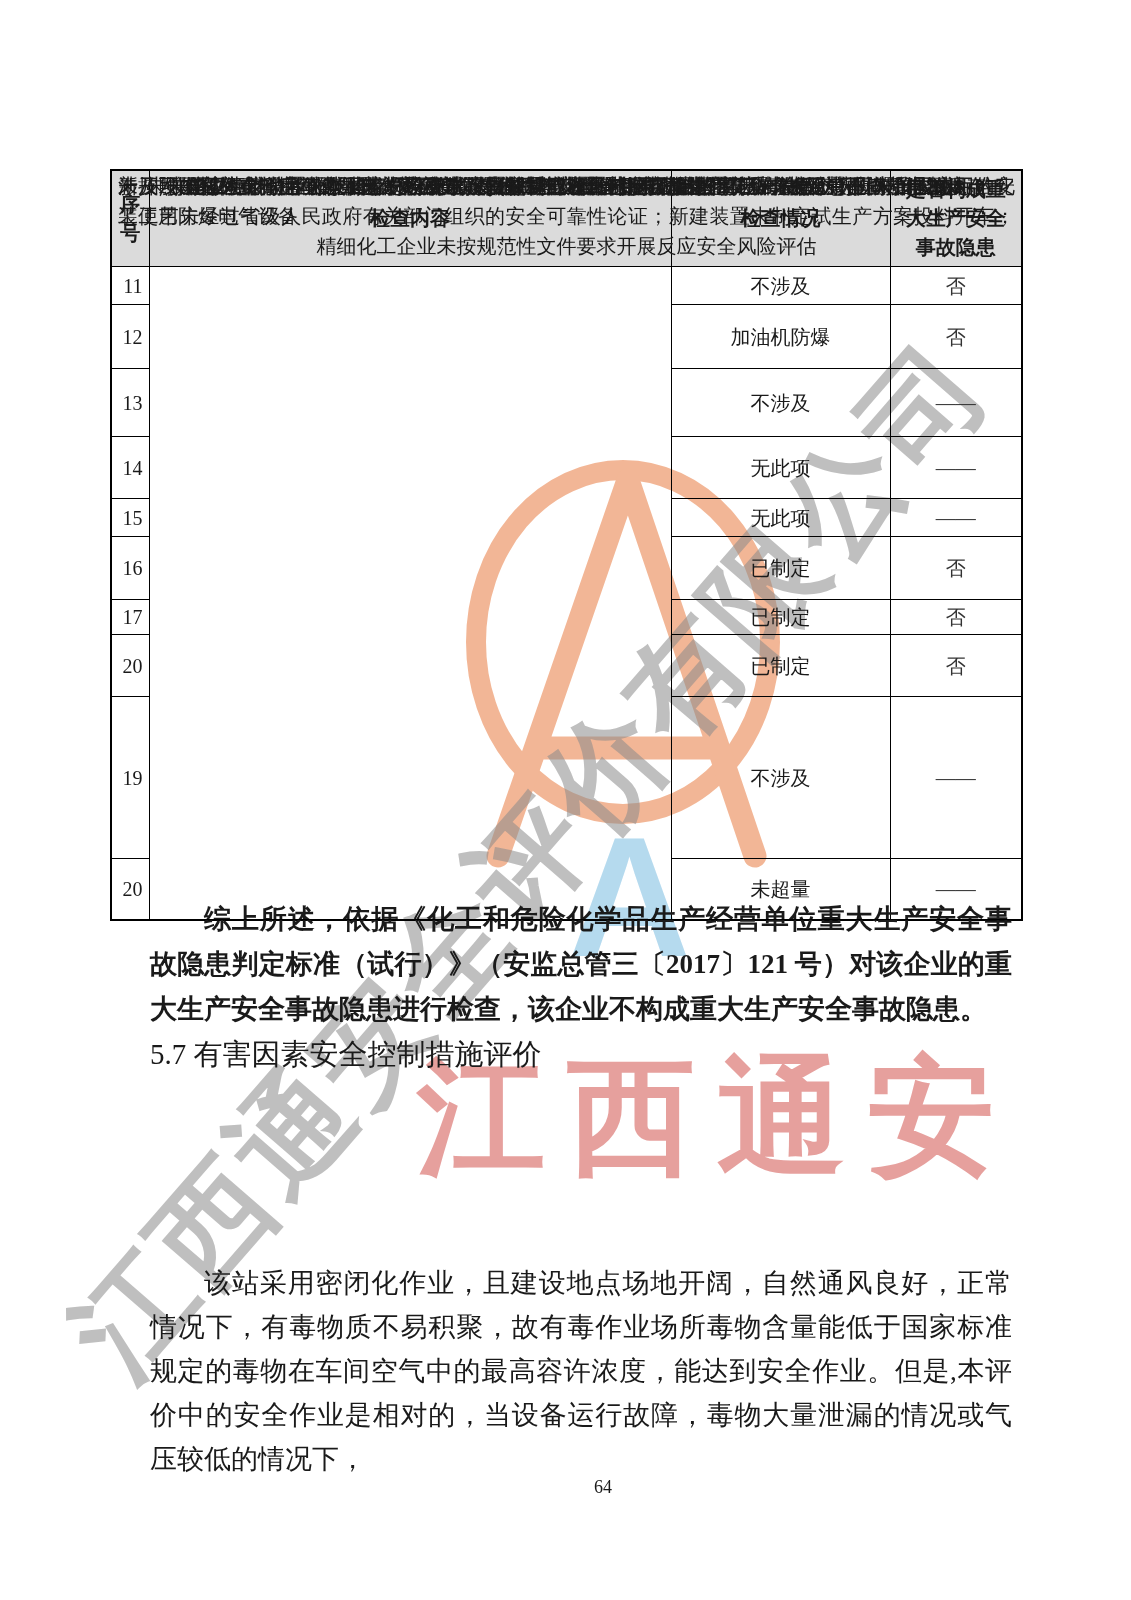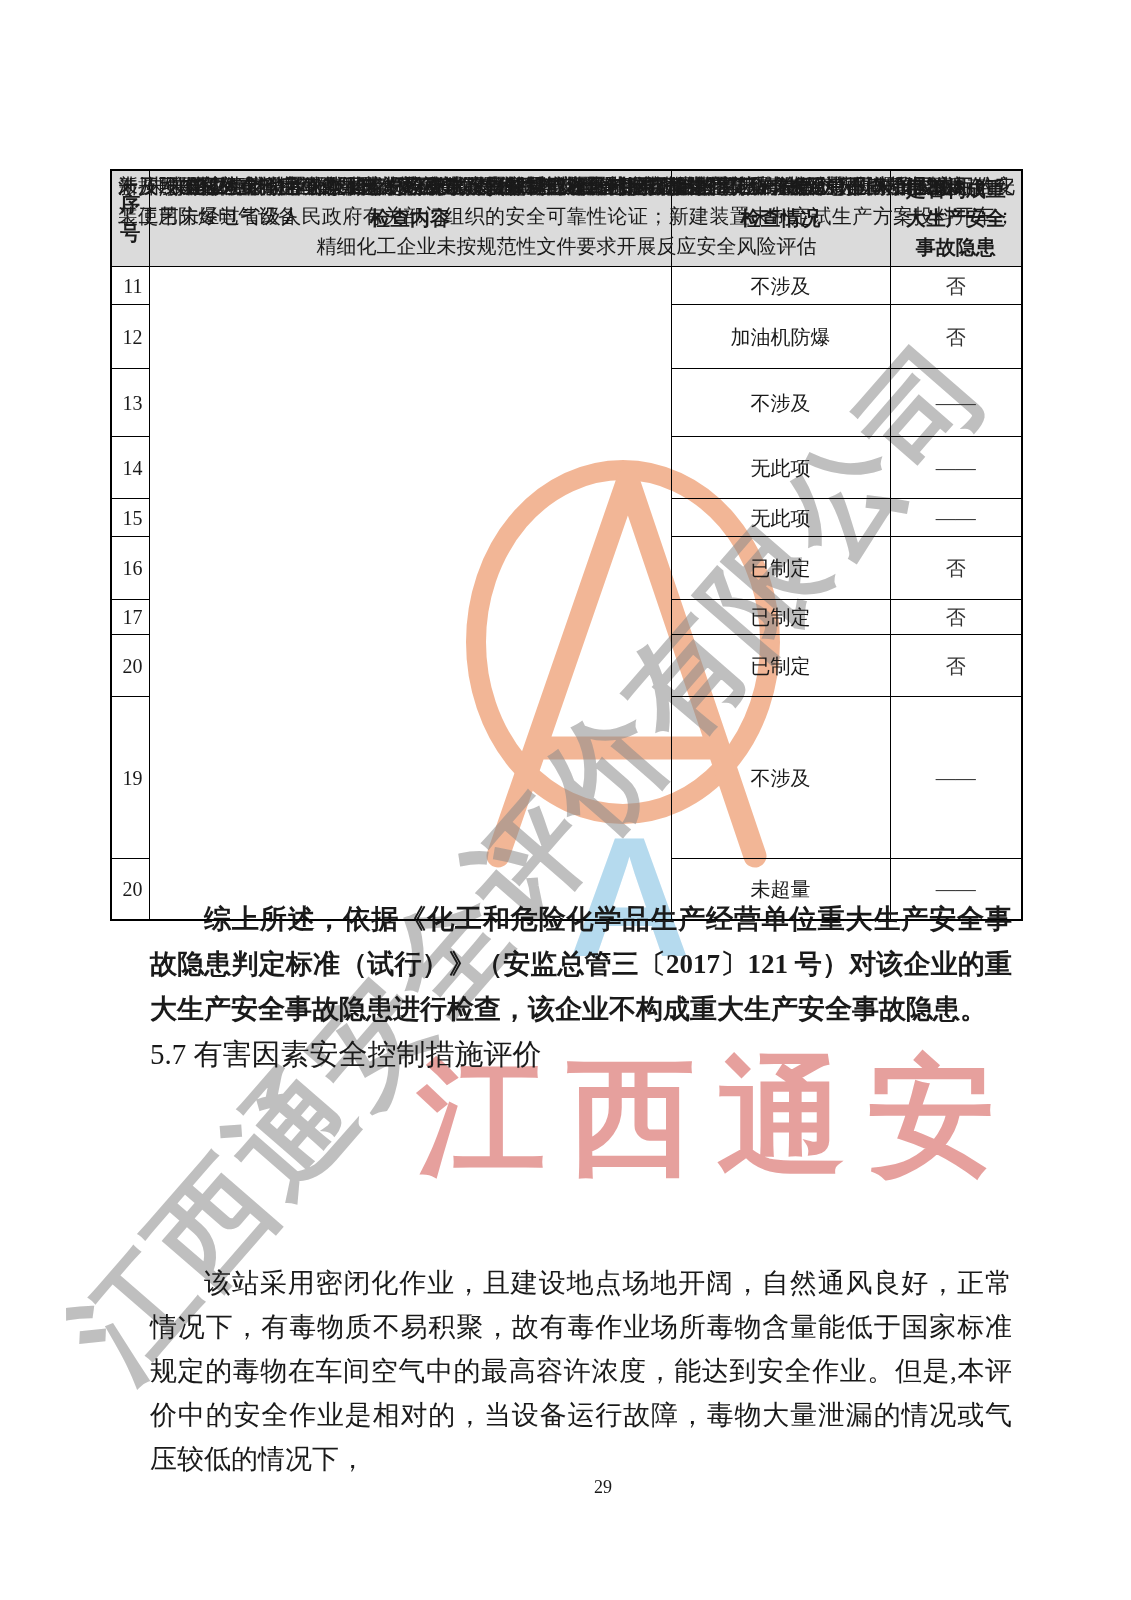--- a/index.html
+++ b/index.html
@@ -181,15 +181,15 @@
 
     <p class="para bold" style="top:897px">综上所述，依据《化工和危险化学品生产经营单位重大生产安全事故隐患判定标准（试行）》（安监总管三〔2017〕121 号）对该企业的重大生产安全事故隐患进行检查，该企业不构成重大生产安全事故隐患。</p>
 
     <h2 class="hd" style="top:1035px">5.7 有害因素安全控制措施评价</h2>
 
 
 
 
     <p class="para" style="top:1261px">该站采用密闭化作业，且建设地点场地开阔，自然通风良好，正常情况下，有毒物质不易积聚，故有毒作业场所毒物含量能低于国家标准规定的毒物在车间空气中的最高容许浓度，能达到安全作业。但是,本评价中的安全作业是相对的，当设备运行故障，毒物大量泄漏的情况或气压较低的情况下，</p>
 
-    <div class="page-num">29</div>
+    <div class="page-num">64</div>
   </div>
 </div>
 
 </body></html>

